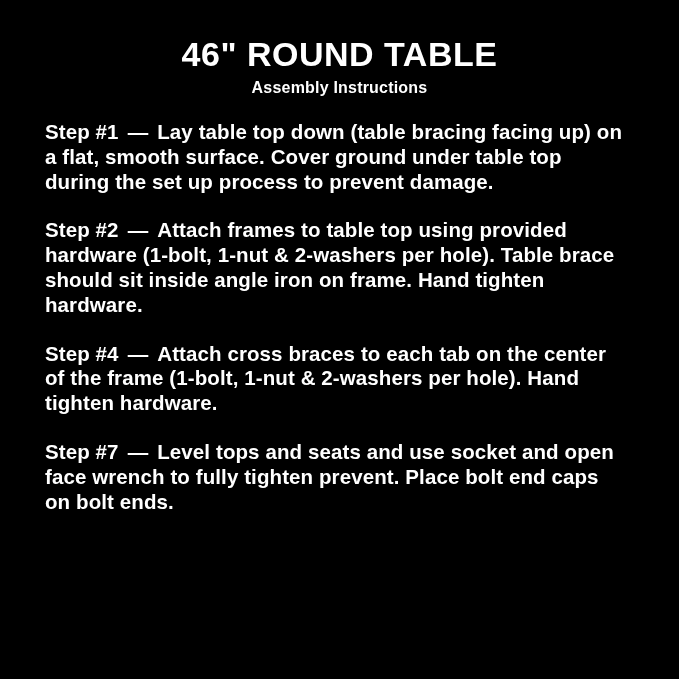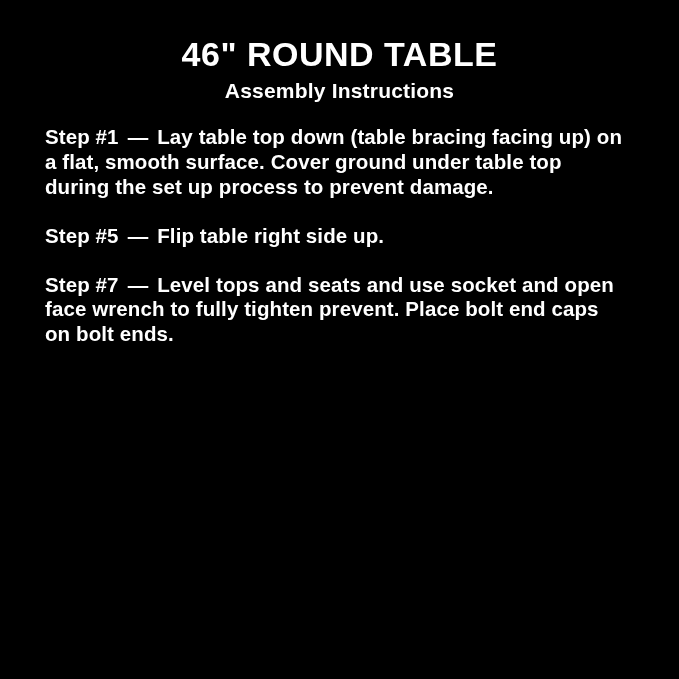--- a/index.html
+++ b/index.html
@@ -26,21 +26,21 @@
   }
   .title {
     margin: 0;
     font-size: 34px;
     font-weight: 800;
     letter-spacing: 0.5px;
     line-height: 1.1;
   }
   .subtitle {
     margin: 6px 0 0 0;
-    font-size: 21px;
+    font-size: 16px;
     font-weight: 800;
     letter-spacing: 0.2px;
     line-height: 1.1;
   }
   .steps {
     box-sizing: border-box;
     padding: 23px 40px 0 45px;
   }
   .step {
     margin: 0 12px 24px 0;
@@ -57,16 +57,17 @@
 </head>
 <body>
 
 <div class="page">
   <div class="header">
     <h1 class="title">46" ROUND TABLE</h1>
     <h2 class="subtitle">Assembly Instructions</h2>
   </div>
   <div class="steps">
     <p class="step"><span>Step #1</span><span class="sep">—</span><span>Lay table top down (table bracing facing up) on a flat, smooth surface. Cover ground under table top during the set up process to prevent damage.</span></p>
-    <p class="step"><span>Step #5</span><span class="sep">—</span><span>Flip table right side up.</span></p>
+    <p class="step"><span>Step #2</span><span class="sep">—</span><span>Attach frames to table top using provided hardware (1-bolt, 1-nut &amp; 2-washers per hole). Table brace should sit inside angle iron on frame. Hand tighten hardware.</span></p>
+    <p class="step"><span>Step #4</span><span class="sep">—</span><span>Attach cross braces to each tab on the center of the frame (1-bolt, 1-nut &amp; 2-washers per hole). Hand tighten hardware.</span></p>
     <p class="step"><span>Step #7</span><span class="sep">—</span><span>Level tops and seats and use socket and open face wrench to fully tighten prevent. Place bolt end caps on bolt ends.</span></p>
   </div>
 </div>
 
 </body></html>

